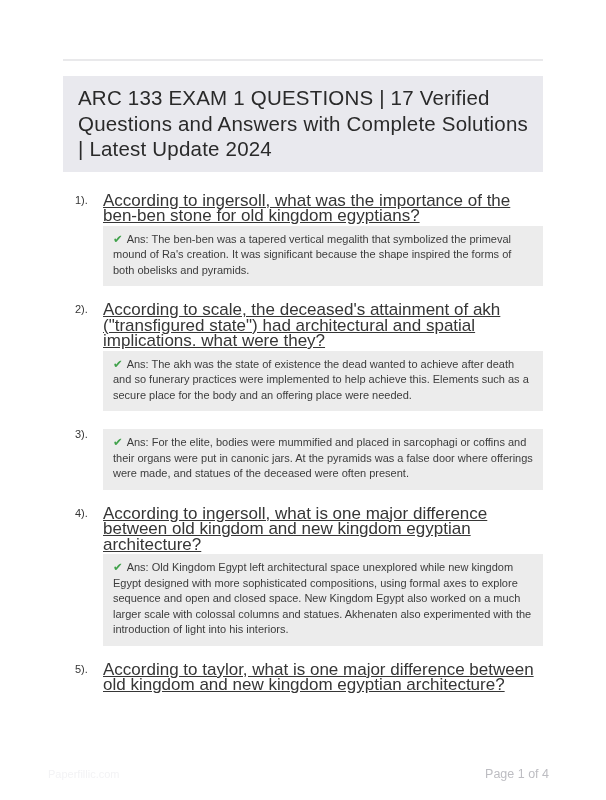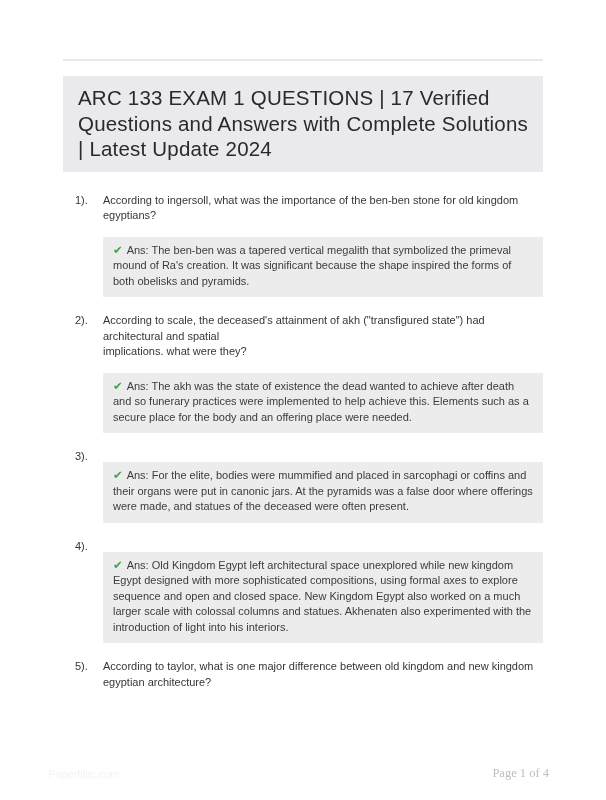--- a/index.html
+++ b/index.html
@@ -35,27 +35,28 @@
   .q-num {
     flex: none;
     width: 28px;
     padding-left: 12px;
     font-size: 11px;
     line-height: 15.5px;
     color: #363636;
   }
   .q-body { flex: 1; min-width: 0; }
   .q-text {
-    font-size: 11px;
+    font-size: 17px;
     line-height: 15.5px;
     color: #363636;
     white-space: pre-line;
+    text-decoration: underline;
   }
   .answer-box {
-    margin-top: 13px;
+    margin-top: 2px;
     background: #ececec;
     padding: 6px 10px 8px 10px;
     font-size: 11px;
     line-height: 15.5px;
     color: #3c3c3c;
   }
   .check-icon {
     color: #3fa14a;
     font-size: 11.5px;
     padding-right: 4px;
@@ -65,21 +66,21 @@
     position: absolute;
     left: 48px;
     bottom: 20px;
     font-size: 11px;
     color: #f3f3f5;
   }
   .page-label {
     position: absolute;
     right: 57px;
     bottom: 19px;
-    font-family: Liberation Serif, serif;
+    font-family: Liberation Sans, sans-serif;
     font-size: 12.5px;
     color: #bdbdc2;
   }
 </style>
 </head>
 <body>
 
 <div class="page">
   <div class="content">
     <div class="top-rule"></div>
@@ -114,20 +115,21 @@
         <div class="q-body">
           <div class="answer-box">
             <span class="check-icon">✔</span><span class="ans-text">Ans: For the elite, bodies were mummified and placed in sarcophagi or coffins and their organs were put in canonic jars. At the pyramids was a false door where offerings were made, and statues of the deceased were often present.</span>
           </div>
         </div>
       </div>
 
       <div class="qa-item">
         <div class="q-num">4).</div>
         <div class="q-body">
+          <div class="q-text">According to ingersoll, what is one major difference between old kingdom and new kingdom egyptian architecture?</div>
           <div class="answer-box">
             <span class="check-icon">✔</span><span class="ans-text">Ans: Old Kingdom Egypt left architectural space unexplored while new kingdom Egypt designed with more sophisticated compositions, using formal axes to explore sequence and open and closed space. New Kingdom Egypt also worked on a much larger scale with colossal columns and statues. Akhenaten also experimented with the introduction of light into his interiors.</span>
           </div>
         </div>
       </div>
 
       <div class="qa-item">
         <div class="q-num">5).</div>
         <div class="q-body">
           <div class="q-text">According to taylor, what is one major difference between old kingdom and new kingdom egyptian architecture?</div>

